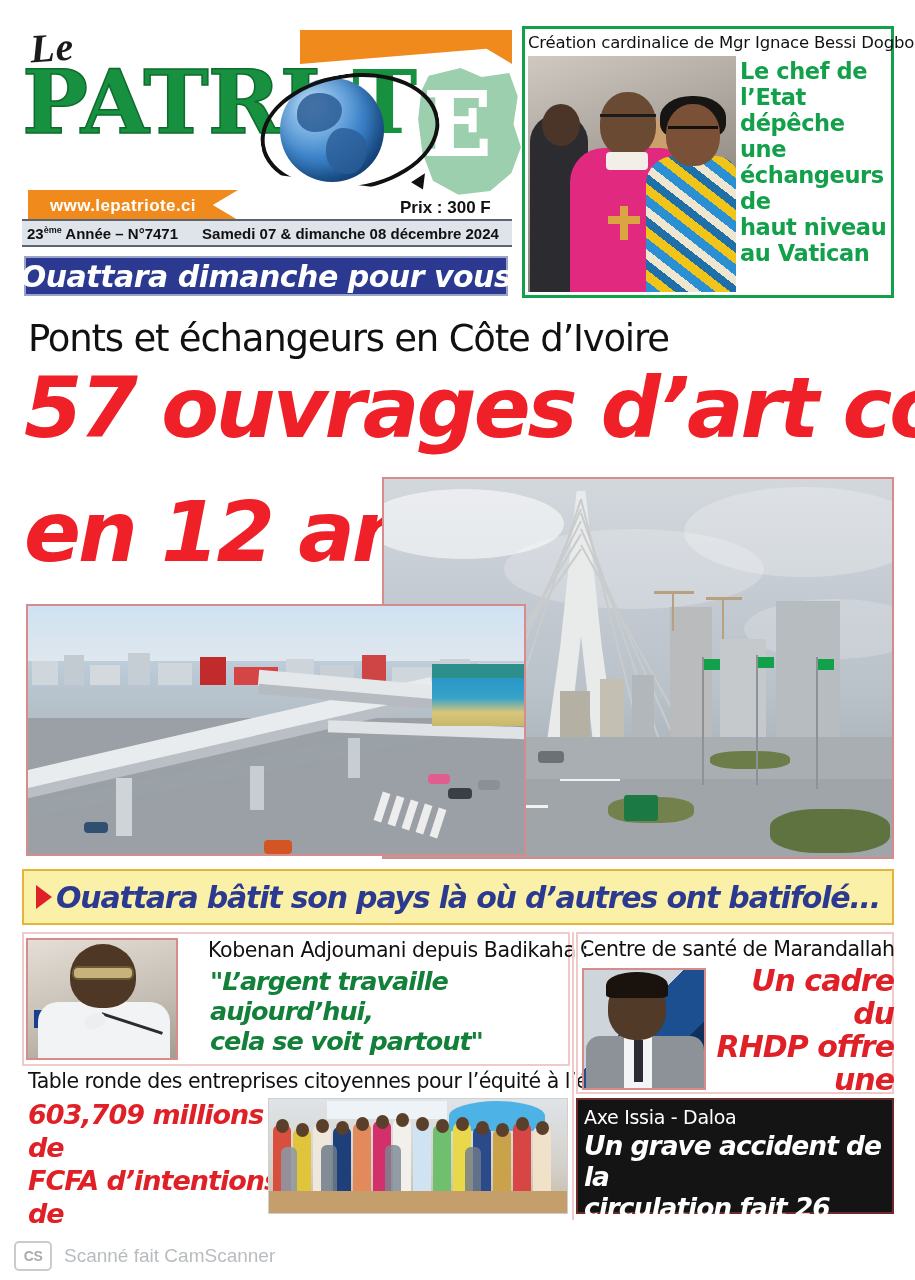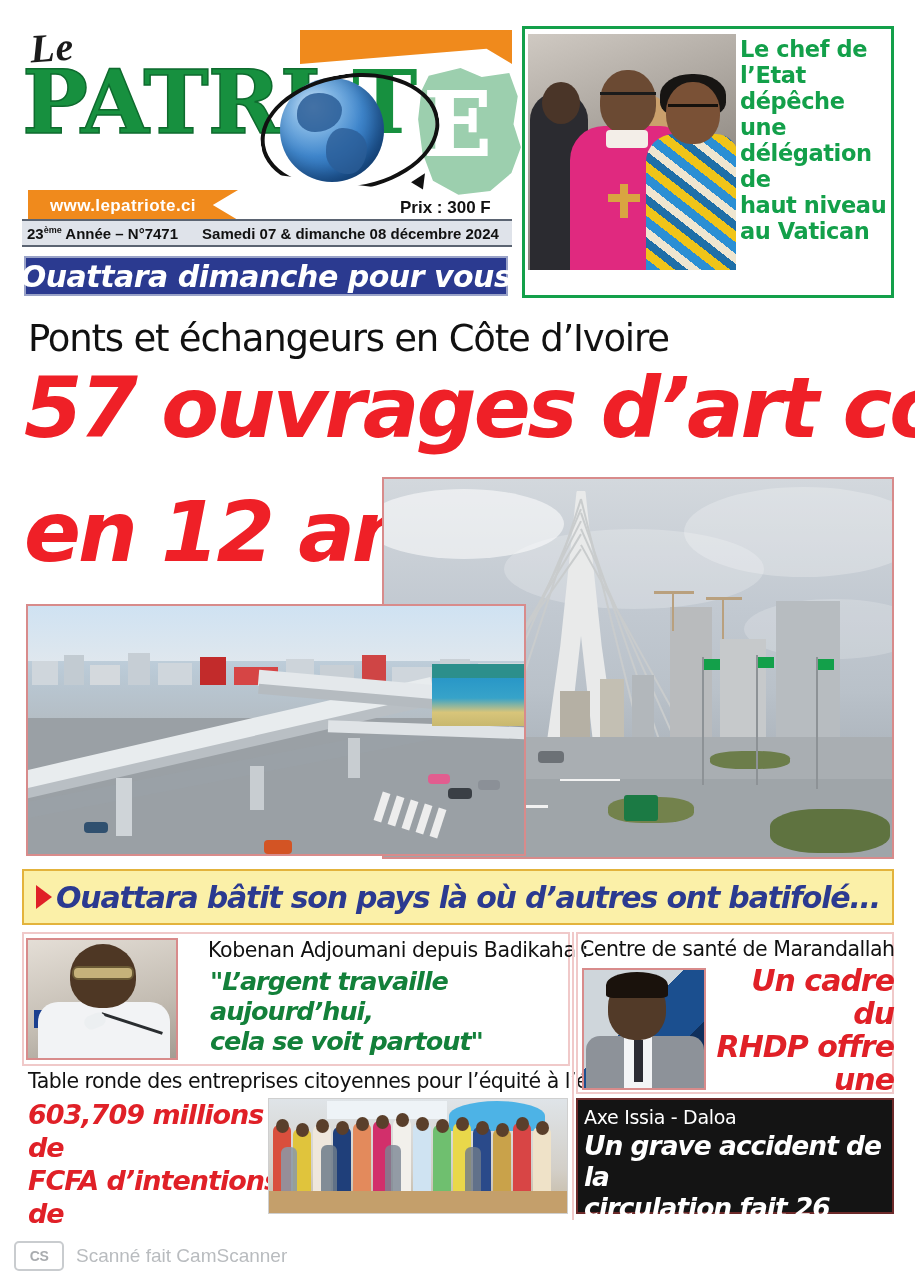--- a/index.html
+++ b/index.html
@@ -323,21 +323,21 @@
 
   
   .vsep{position:absolute;background:#f0c9c9;}
 
   
   .footer {
     position:absolute; left:0; top:1232px; width:915px; height:48px;
     background:#ffffff; display:flex; align-items:center; padding-left:14px;
   }
   .cs-badge{
-    width:50px;height:30px;border:2px solid #c9cccf;border-radius:5px;
+    width:38px;height:30px;border:2px solid #c9cccf;border-radius:5px;
     display:flex;align-items:center;justify-content:center;
     font-size:14px;font-weight:700;color:#a9acaf; letter-spacing:-.5px;
     font-family:"Liberation Sans", sans-serif;
   }
   .cs-text{
     margin-left:12px; font-size:19px; color:#b9bcbf;
     font-family:"Liberation Sans", sans-serif;
   }
 </style>
 </head>
@@ -366,20 +366,21 @@
   <div class="datebar">
     <div class="issue"><span>23</span><sup>ème</sup><span> Année  –  N°7471</span></div>
     <div class="issuedate">Samedi 07 &amp; dimanche  08  décembre  2024</div>
   </div>
 
   <div class="slogan-bar">
     <span>Ouattara dimanche pour vous</span>
   </div>
 
   <div class="cardinal-box">
+    <div class="cardinal-kicker">Création cardinalice de Mgr Ignace Bessi Dogbo</div>
     <div class="cardinal-body">
       <div class="cardinal-photo">
         <div class="cd-wall"></div>
         <div class="cd-man-bg"></div>
         <div class="cd-man-bg-head"></div>
         <div class="cd-woman2"></div>
         <div class="cd-bishop-body"></div>
         <div class="cd-woman-body"></div>
         <div class="cd-bishop-head"></div>
         <div class="cd-glasses"></div>
@@ -387,21 +388,21 @@
         <div class="cd-cross"></div>
         <div class="cd-cross2"></div>
         <div class="cd-woman-hair"></div>
         <div class="cd-woman-head"></div>
         <div class="cd-woman-glass"></div>
       </div>
       <div class="cardinal-head">
         <span>Le chef de</span>
         <span>l’Etat</span>
         <span>dépêche une</span>
-        <span>délégation de</span>
+        <span>échangeurs de</span>
         <span>haut niveau</span>
         <span>au Vatican</span>
       </div>
     </div>
   </div>
 
   <div class="kicker-main">Ponts et échangeurs en Côte d’Ivoire</div>
   <div class="hl-main">57 ouvrages d’art construits</div>
   <div class="hl-main2">en 12 ans !</div>
 

